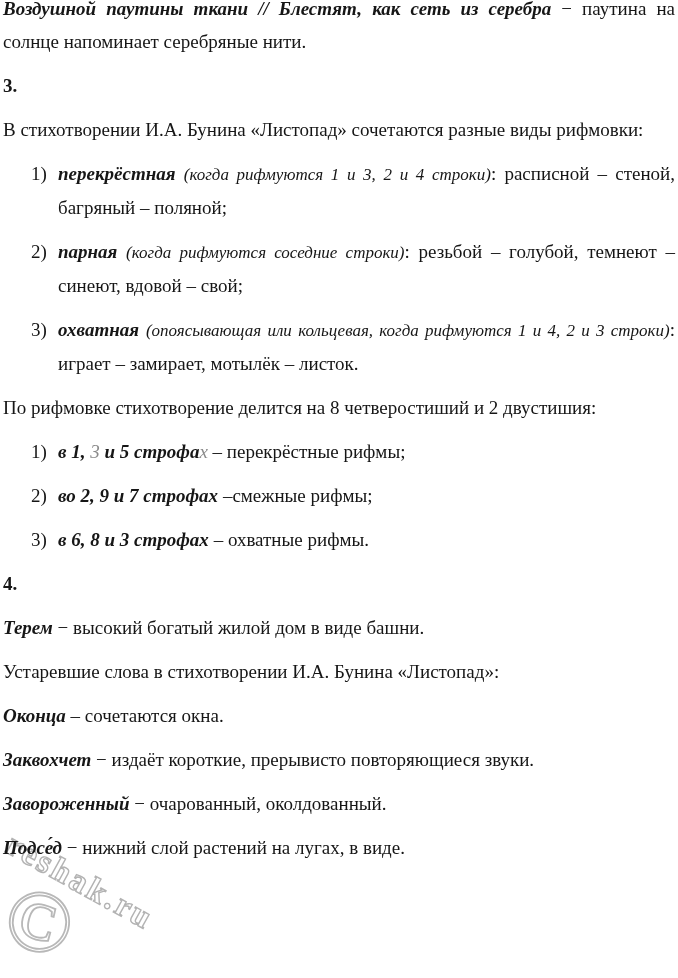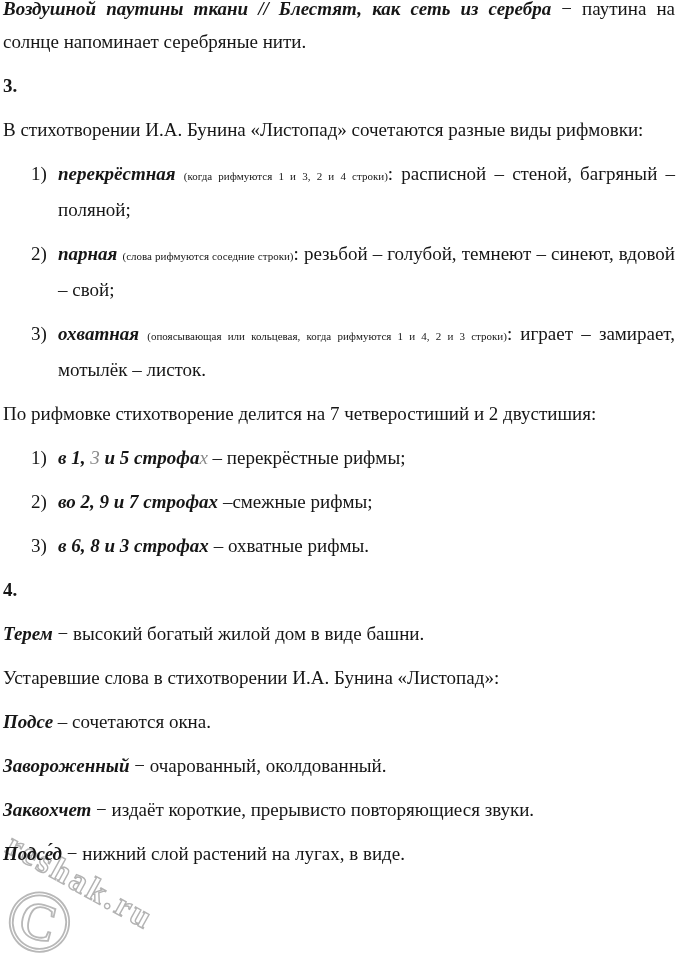--- a/index.html
+++ b/index.html
@@ -69,47 +69,47 @@
     position: absolute;
     left: 28px;
     top: 0;
     font-style: normal;
     font-weight: normal;
   }
 
   
   .seg-bi { font-weight: bold; font-style: italic; }
   .seg-n  { font-weight: normal; font-style: normal; }
-  .seg-ism { font-weight: normal; font-size: 11px; }
+  .seg-ism { font-style: italic; font-weight: normal; font-size: 17px; }
   .seg-gi { font-style: italic; font-weight: normal; color: #8a8a8a; }
   .seg-h  { font-weight: bold; font-style: normal; }
 </style>
 </head>
 <body>
 
 <div class="watermark">
   <span class="wm-text">reshak.ru</span>
   <span class="wm-symbol">©</span>
 </div>
 
 <div class="doc">
     <p class="para"><span class="seg-bi">Воздушной паутины ткани // Блестят, как сеть из серебра</span><span class="seg-n"> − паутина на солнце напоминает серебряные нити.</span></p>
     <p class="heading"><span class="seg-h">3.</span></p>
     <p class="para"><span class="seg-n">В стихотворении И.А. Бунина «Листопад» сочетаются разные виды рифмовки:</span></p>
     <div class="list">
       <div class="list-item"><span class="marker">1)</span><span class="seg-bi">перекрёстная </span><span class="seg-ism">(когда рифмуются 1 и 3, 2 и 4 строки)</span><span class="seg-n">: расписной – стеной, багряный – поляной;</span></div>
-      <div class="list-item"><span class="marker">2)</span><span class="seg-bi">парная </span><span class="seg-ism">(слова рифмуются соседние строки)</span><span class="seg-n">: резьбой – голубой, темнеют – синеют, вдовой – свой;</span></div>
+      <div class="list-item"><span class="marker">2)</span><span class="seg-bi">парная </span><span class="seg-ism">(когда рифмуются соседние строки)</span><span class="seg-n">: резьбой – голубой, темнеют – синеют, вдовой – свой;</span></div>
       <div class="list-item"><span class="marker">3)</span><span class="seg-bi">охватная </span><span class="seg-ism">(опоясывающая или кольцевая, когда рифмуются 1 и 4, 2 и 3 строки)</span><span class="seg-n">: играет – замирает, мотылёк – листок.</span></div>
     </div>
-    <p class="para"><span class="seg-n">По рифмовке стихотворение делится на 7 четверостиший и 2 двустишия:</span></p>
+    <p class="para"><span class="seg-n">По рифмовке стихотворение делится на 8 четверостиший и 2 двустишия:</span></p>
     <div class="list">
       <div class="list-item"><span class="marker">1)</span><span class="seg-bi">в 1, </span><span class="seg-gi">3</span><span class="seg-bi"> и 5 строфа</span><span class="seg-gi">х</span><span class="seg-n"> – перекрёстные рифмы;</span></div>
       <div class="list-item"><span class="marker">2)</span><span class="seg-bi">во 2, 9 и 7 строфах</span><span class="seg-n"> –смежные рифмы;</span></div>
       <div class="list-item"><span class="marker">3)</span><span class="seg-bi">в 6, 8 и 3 строфах</span><span class="seg-n"> – охватные рифмы.</span></div>
     </div>
     <p class="heading"><span class="seg-h">4.</span></p>
     <p class="para"><span class="seg-bi">Терем</span><span class="seg-n"> − высокий богатый жилой дом в виде башни.</span></p>
     <p class="para"><span class="seg-n">Устаревшие слова в стихотворении И.А. Бунина «Листопад»:</span></p>
-    <p class="para"><span class="seg-bi">Подсе</span><span class="seg-n"> – сочетаются окна.</span></p>
+    <p class="para"><span class="seg-bi">Оконца</span><span class="seg-n"> – сочетаются окна.</span></p>
+    <p class="para"><span class="seg-bi">Заквохчет</span><span class="seg-n"> − издаёт короткие, прерывисто повторяющиеся звуки.</span></p>
     <p class="para"><span class="seg-bi">Завороженный</span><span class="seg-n"> − очарованный, околдованный.</span></p>
-    <p class="para"><span class="seg-bi">Заквохчет</span><span class="seg-n"> − издаёт короткие, прерывисто повторяющиеся звуки.</span></p>
     <p class="para"><span class="seg-bi">Подсе́д</span><span class="seg-n"> − нижний слой растений на лугах, в виде.</span></p>
   </div>
 
 </body></html>

